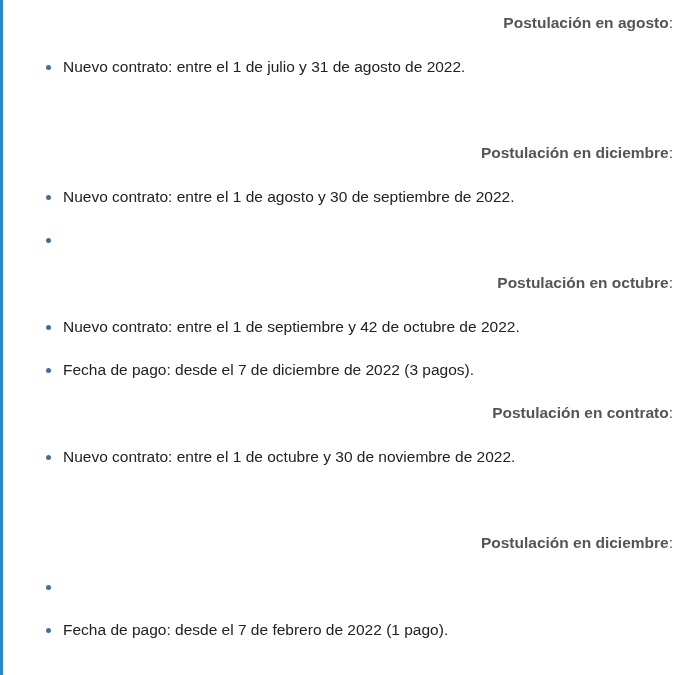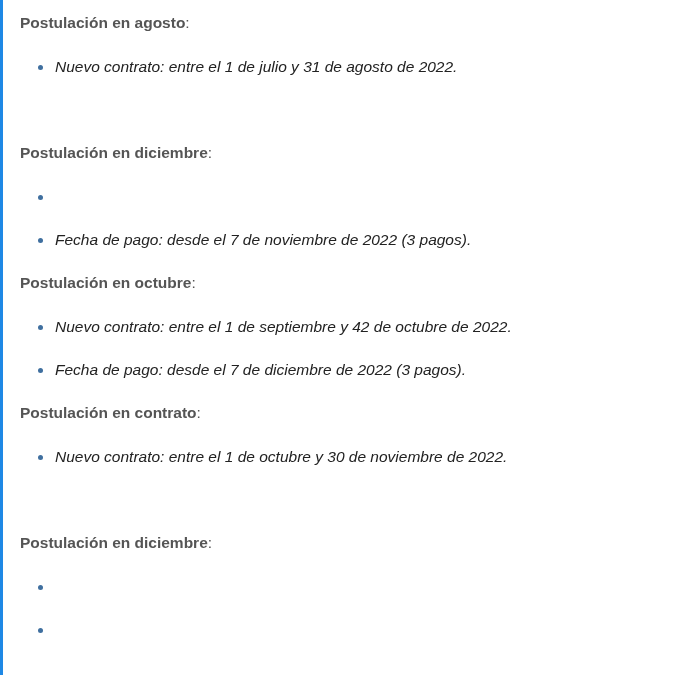--- a/index.html
+++ b/index.html
@@ -31,32 +31,32 @@
     .section {
       height: 130px;
     }
     .section-heading {
       margin: 0;
       height: 22px;
       line-height: 22px;
       font-size: 15.5px;
       color: #555555;
       font-weight: normal;
+      text-align: right;
     }
     .section-heading .label {
       font-weight: bold;
     }
     .section-heading .colon {
       font-weight: normal;
     }
     ul.items {
       list-style: none;
-      margin: 4px;
+      margin: 12px;
       padding: 0;
-      font-style: italic;
     }
     ul.items li {
       position: relative;
       height: 22px;
       line-height: 22px;
       font-size: 15.5px;
       color: #222222;
       padding-left: 31px;
       margin-top: 21px;
     }
@@ -83,22 +83,22 @@
   <div class="section">
     <p class="section-heading"><span class="label">Postulación en agosto</span><span class="colon">:</span></p>
     <ul class="items">
       <li><span class="bullet"></span><span>Nuevo contrato: entre el 1 de julio y 31 de agosto de 2022.</span></li>
     </ul>
   </div>
 
   <div class="section">
     <p class="section-heading"><span class="label">Postulación en diciembre</span><span class="colon">:</span></p>
     <ul class="items">
+      <li><span class="bullet"></span><span>Nuevo contrato: entre el 1 de agosto y 30 de septiembre de 2022.</span></li>
       <li><span class="bullet"></span></li>
-      <li><span class="bullet"></span><span>Fecha de pago: desde el 7 de noviembre de 2022 (3 pagos).</span></li>
     </ul>
   </div>
 
   <div class="section">
     <p class="section-heading"><span class="label">Postulación en octubre</span><span class="colon">:</span></p>
     <ul class="items">
       <li><span class="bullet"></span><span>Nuevo contrato: entre el 1 de septiembre y 42 de octubre de 2022.</span></li>
       <li><span class="bullet"></span><span>Fecha de pago: desde el 7 de diciembre de 2022 (3 pagos).</span></li>
     </ul>
   </div>
@@ -107,17 +107,17 @@
     <p class="section-heading"><span class="label">Postulación en contrato</span><span class="colon">:</span></p>
     <ul class="items">
       <li><span class="bullet"></span><span>Nuevo contrato: entre el 1 de octubre y 30 de noviembre de 2022.</span></li>
     </ul>
   </div>
 
   <div class="section">
     <p class="section-heading"><span class="label">Postulación en diciembre</span><span class="colon">:</span></p>
     <ul class="items">
       <li><span class="bullet"></span></li>
-      <li><span class="bullet"></span></li>
+      <li><span class="bullet"></span><span>Fecha de pago: desde el 7 de febrero de 2022 (1 pago).</span></li>
     </ul>
   </div>
 
 </div>
 
 </body></html>

